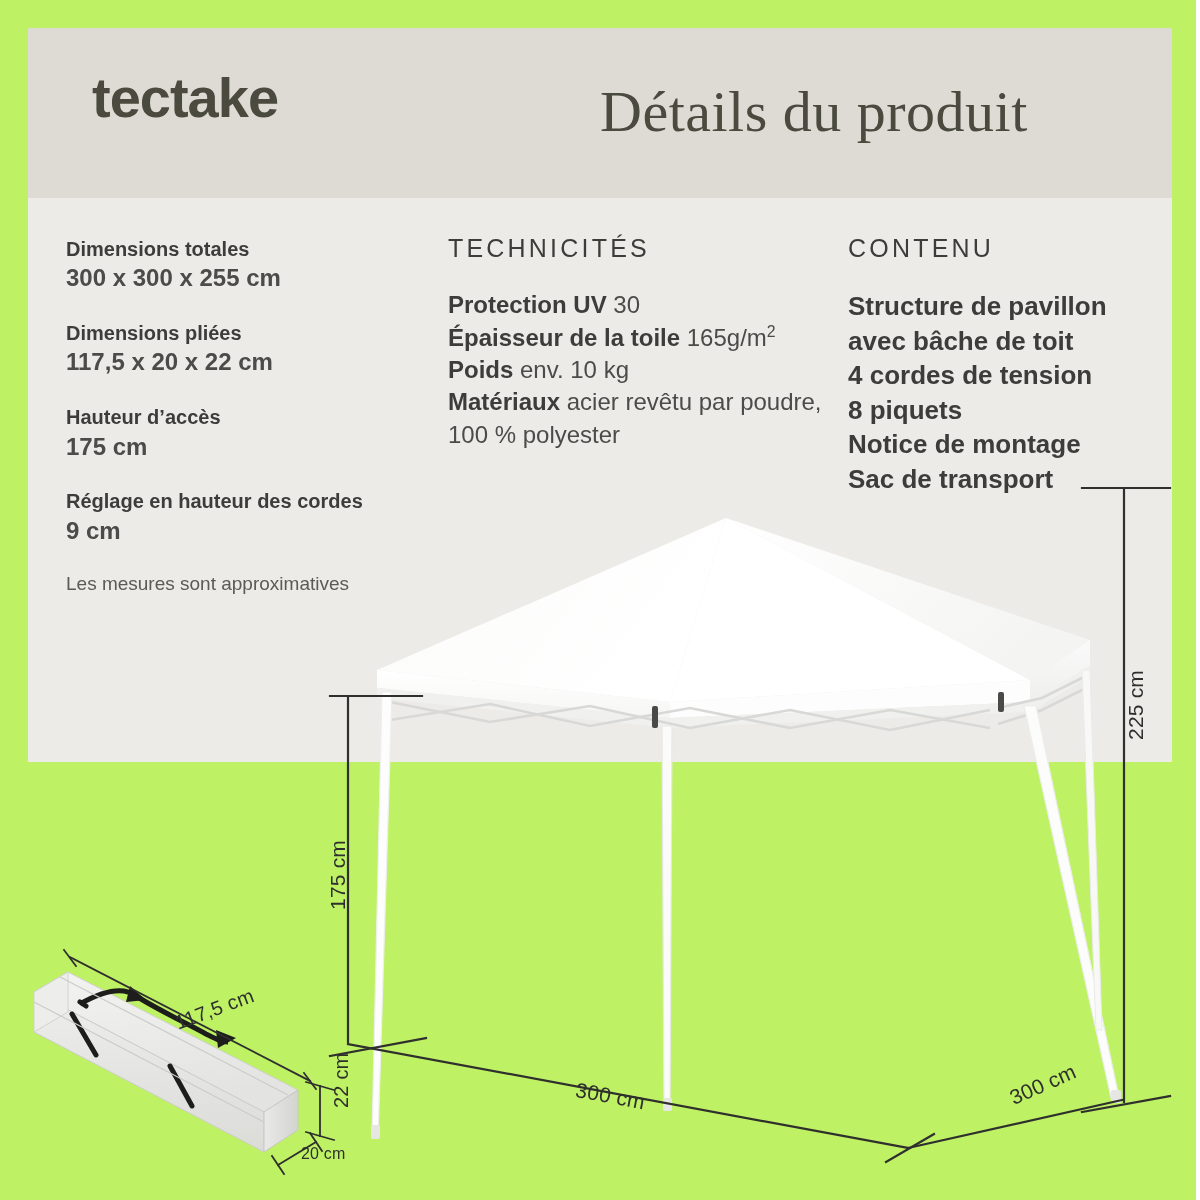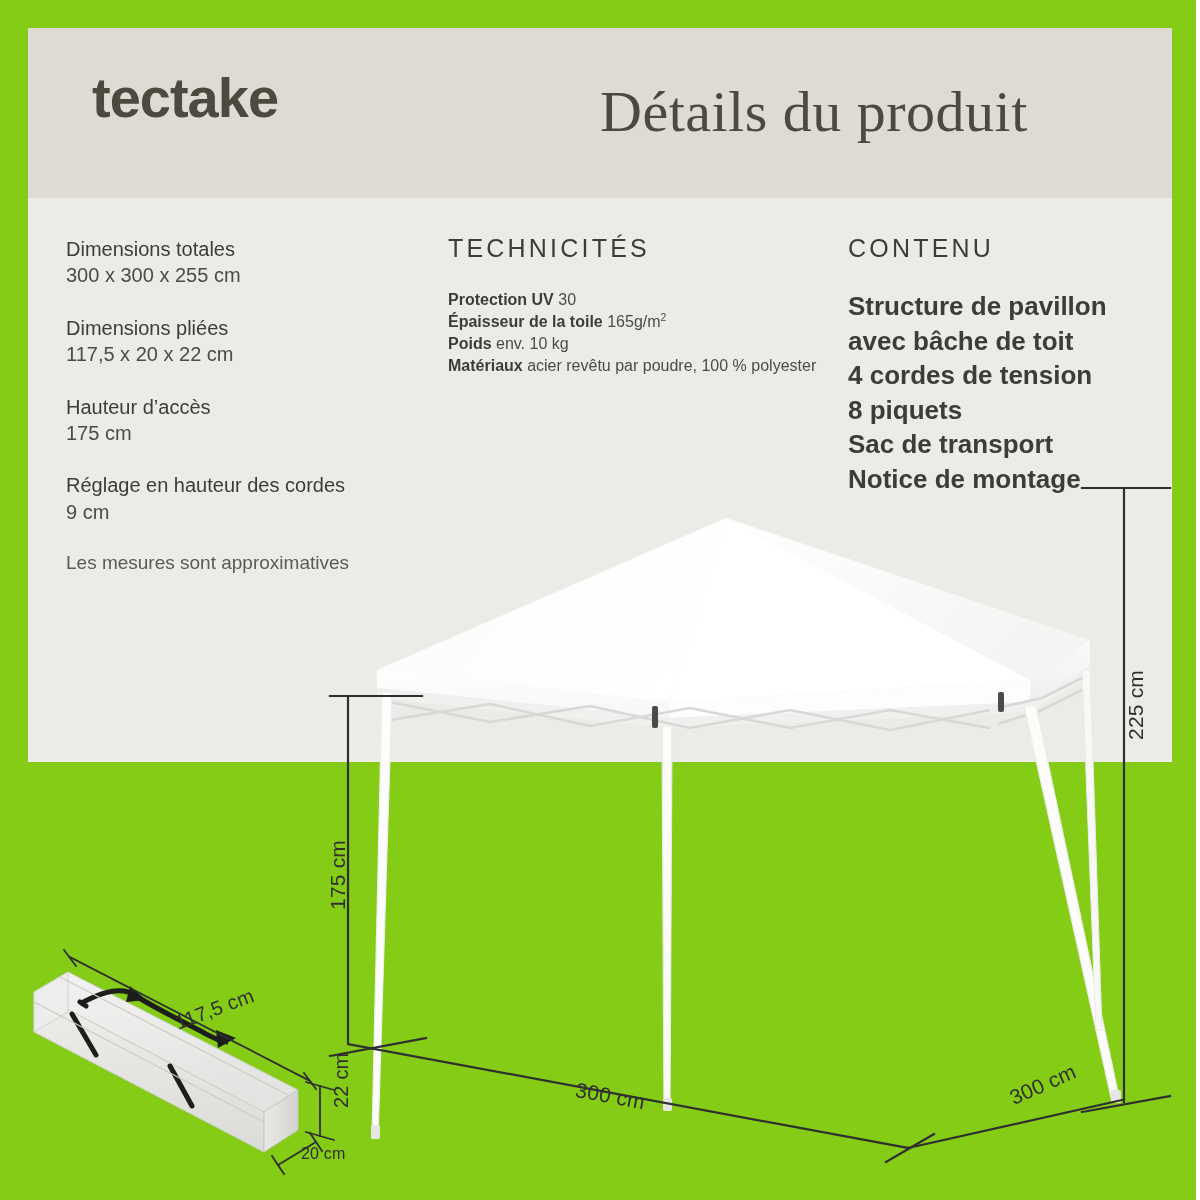--- a/index.html
+++ b/index.html
@@ -2,21 +2,21 @@
 <html><head>
 <meta charset="utf-8">
 <style>
   html,body{margin:0;padding:0;}
   body{
     width:1200px;height:1200px;
     background:#ffffff;
     font-family:"Liberation Sans", sans-serif;
     overflow:hidden;
   }
-  #page{position:relative;width:1196px;height:1200px;background:#84cc16;}
+  #page{position:relative;width:1196px;height:1200px;background:#bef264;}
 
   
   .header-band{
     position:absolute;left:28px;top:28px;width:1144px;height:170px;
     background:#dedbd5;
   }
   .body-panel{
     position:absolute;left:28px;top:198px;width:1144px;height:564px;
     background:#edebe7;
   }
@@ -46,25 +46,25 @@
   .col-tech{left:448px;top:236px;width:380px;}
   .col-contenu{left:848px;top:236px;width:320px;}
 
   .col-head{
     font-size:25px;font-weight:300;letter-spacing:3.2px;color:#3c3c3a;
     margin:0 0 28px 0;line-height:1;
   }
 
   .blk{margin-bottom:26px;}
   .blk:last-child{margin-bottom:0;}
-  .lbl{font-size:20px;font-weight:normal;line-height:1.32;color:#3c3c3a;}
-  .val{font-size:20px;font-weight:400;line-height:1.32;color:#4b4b49;}
+  .lbl{font-size:20px;font-weight:bold;line-height:1.32;color:#3c3c3a;}
+  .val{font-size:24px;font-weight:700;line-height:1.32;color:#4b4b49;}
   .note{font-size:19px;font-weight:400;color:#5a5a57;line-height:1.3;}
 
-  .spec-line{font-size:16px;line-height:1.34;color:#4b4b49;}
+  .spec-line{font-size:24px;line-height:1.34;color:#4b4b49;}
   .spec-line b{font-weight:bold;color:#3c3c3a;}
   .spec-line sup{font-size:.66em;vertical-align:super;}
 
   .kit-line{font-size:26px;font-weight:600;line-height:1.33;color:#3c3c3a;}
 
   
   .gazebo{position:absolute;left:330px;top:470px;width:840px;height:680px;}
   .gazebo svg{display:block;width:840px;height:680px;overflow:visible;}
 
   
@@ -137,22 +137,22 @@
       <b>Matériaux</b><span> acier revêtu par poudre, 100 % polyester</span>
     </div>
   </div>
 
   <div class="col col-contenu">
     <div class="col-head">CONTENU</div>
 
     <div class="kit-line">Structure de pavillon avec bâche de toit</div>
     <div class="kit-line">4 cordes de tension</div>
     <div class="kit-line">8 piquets</div>
+    <div class="kit-line">Notice de montage</div>
     <div class="kit-line">Sac de transport</div>
-    <div class="kit-line">Notice de montage</div>
   </div>
 
   <div class="gazebo">
     <svg viewBox="0 0 840 680" xmlns="http://www.w3.org/2000/svg">
       <defs>
         <linearGradient id="roofL" x1="0" y1="0" x2="1" y2="0.4">
           <stop offset="0%" stop-color="#fbfbfa"></stop>
           <stop offset="100%" stop-color="#ffffff"></stop>
         </linearGradient>
         <linearGradient id="roofR" x1="0" y1="0" x2="1" y2="0.5">

